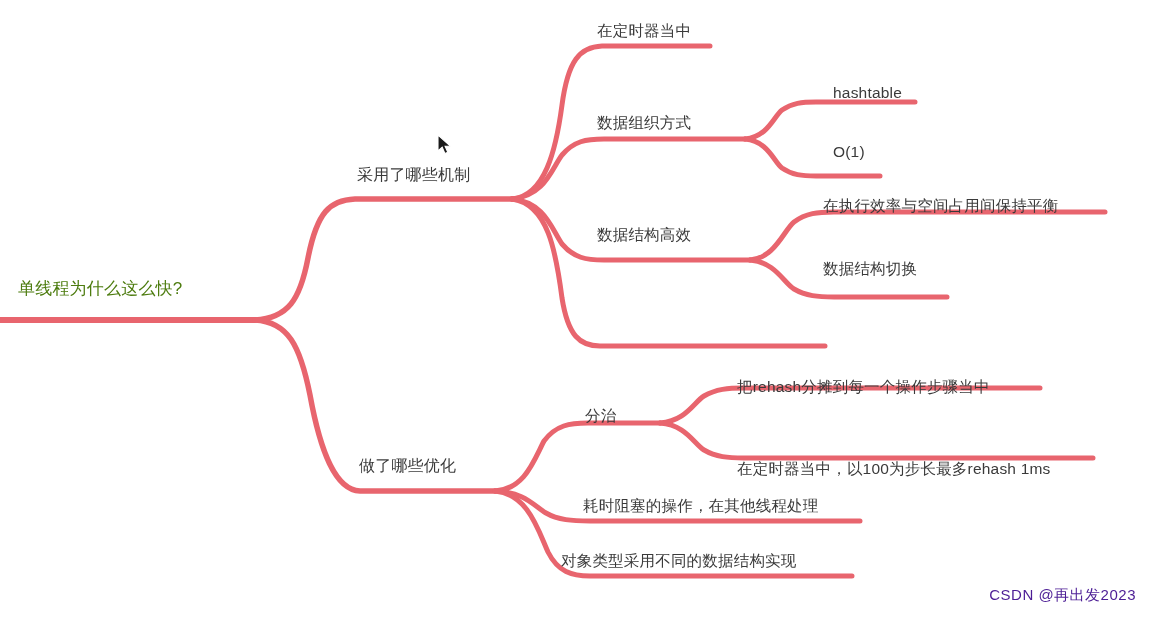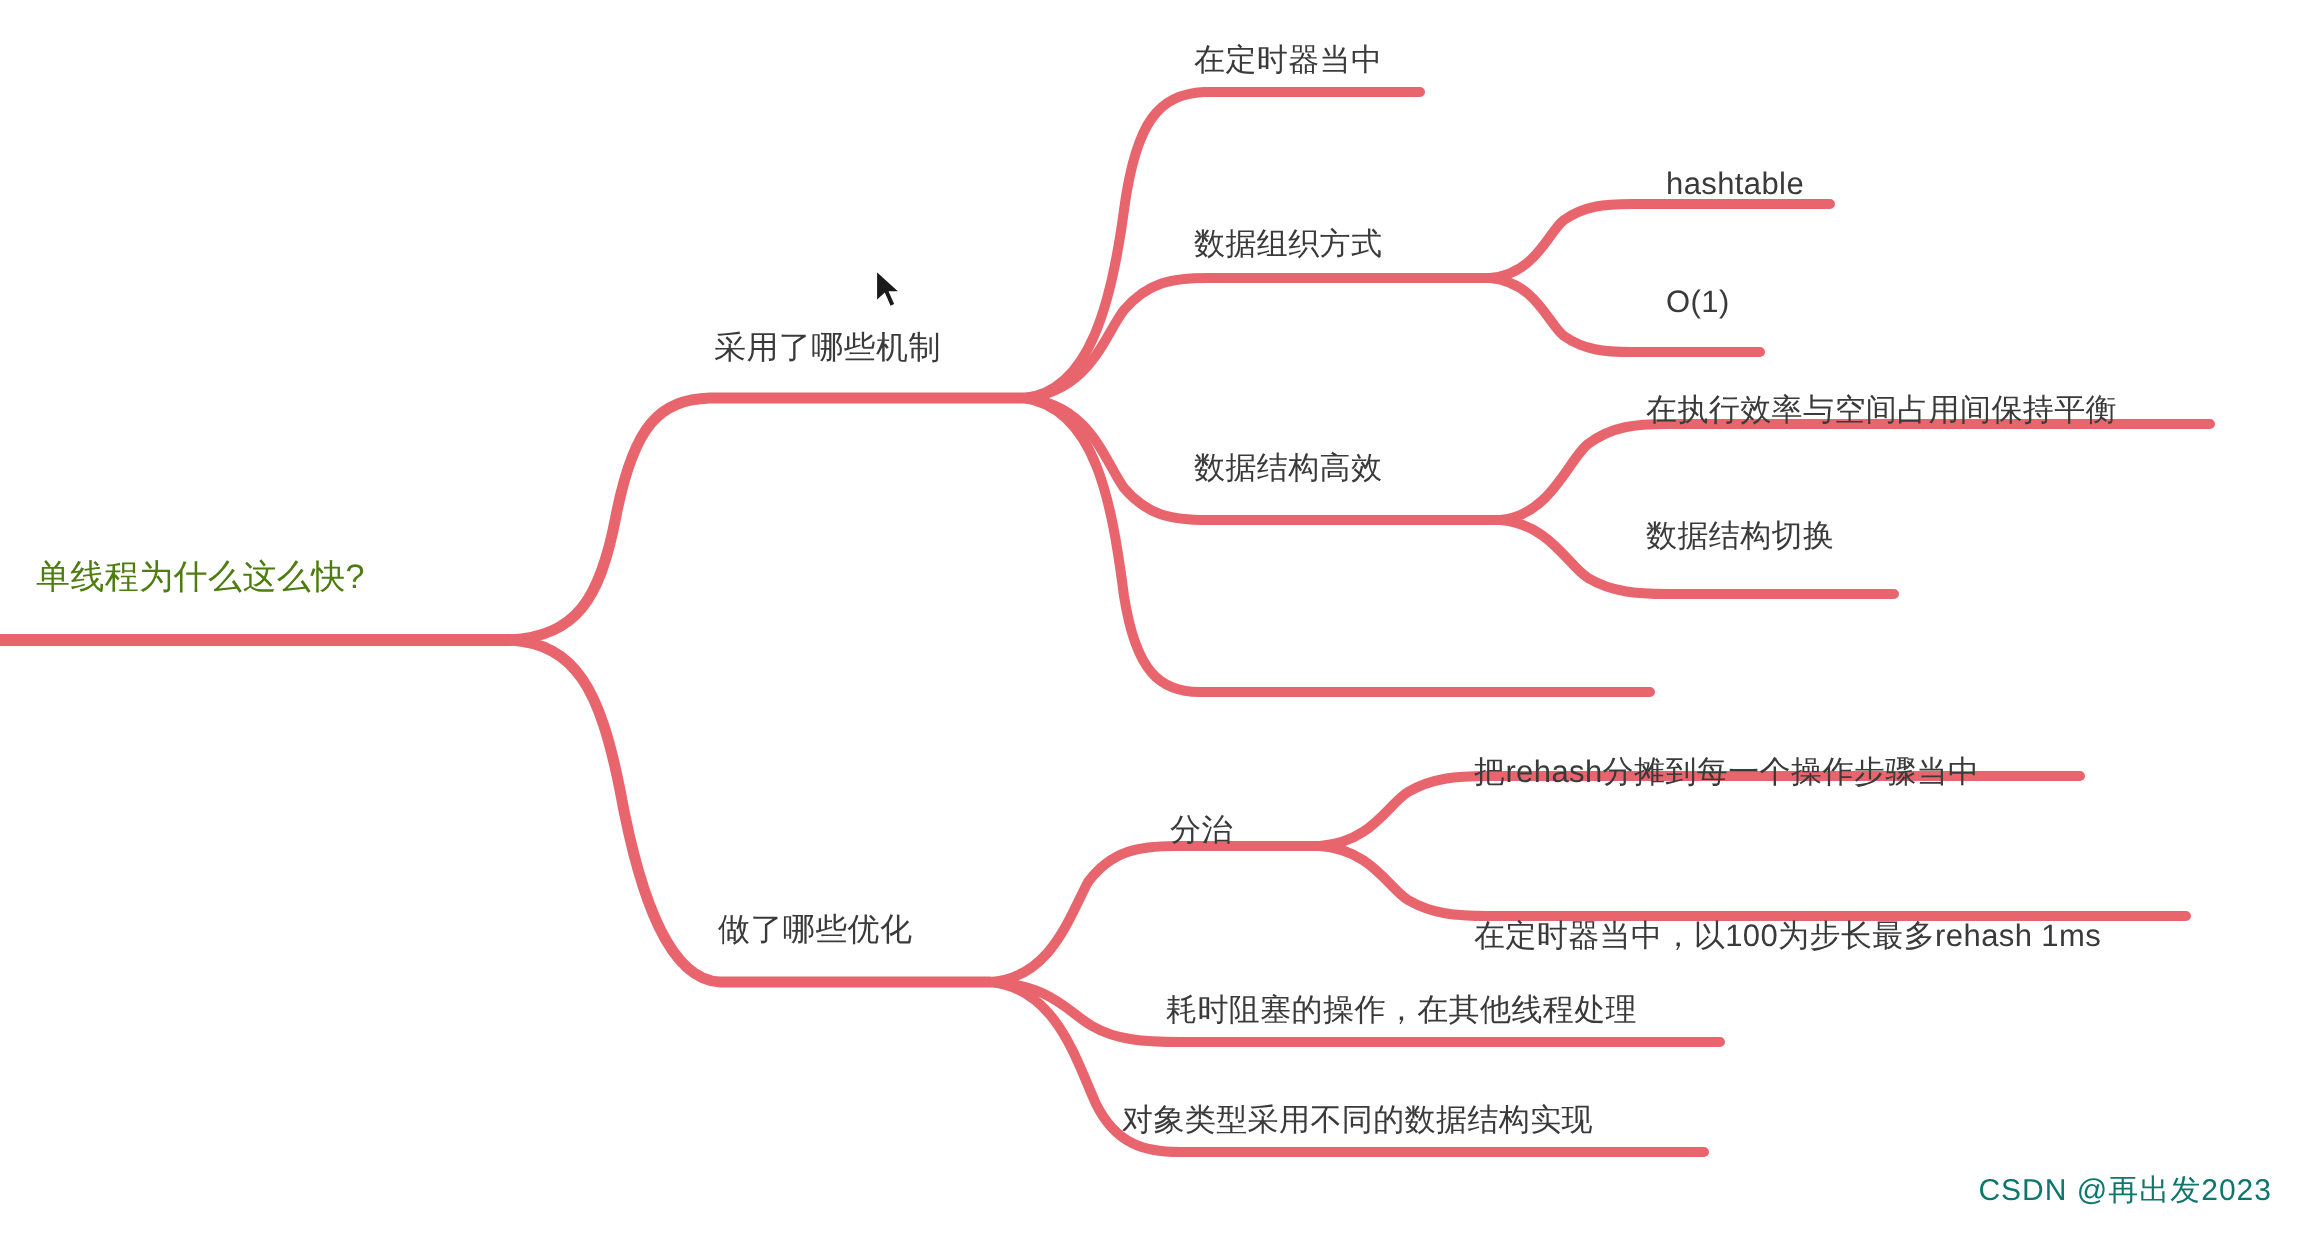--- a/index.html
+++ b/index.html
@@ -43,21 +43,21 @@
   .node-label.level2 {
     font-size: 15.5px;
   }
   .node-label.level3 {
     font-size: 15.5px;
   }
   #watermark {
     position: absolute;
     right: 14px;
     bottom: 14px;
-    color: #0f766e;
+    color: #4c1d95;
     font-size: 15px;
     letter-spacing: 0.5px;
     white-space: nowrap;
   }
   #cursor-pointer {
     position: absolute;
     width: 16px;
     height: 22px;
     pointer-events: none;
   }

